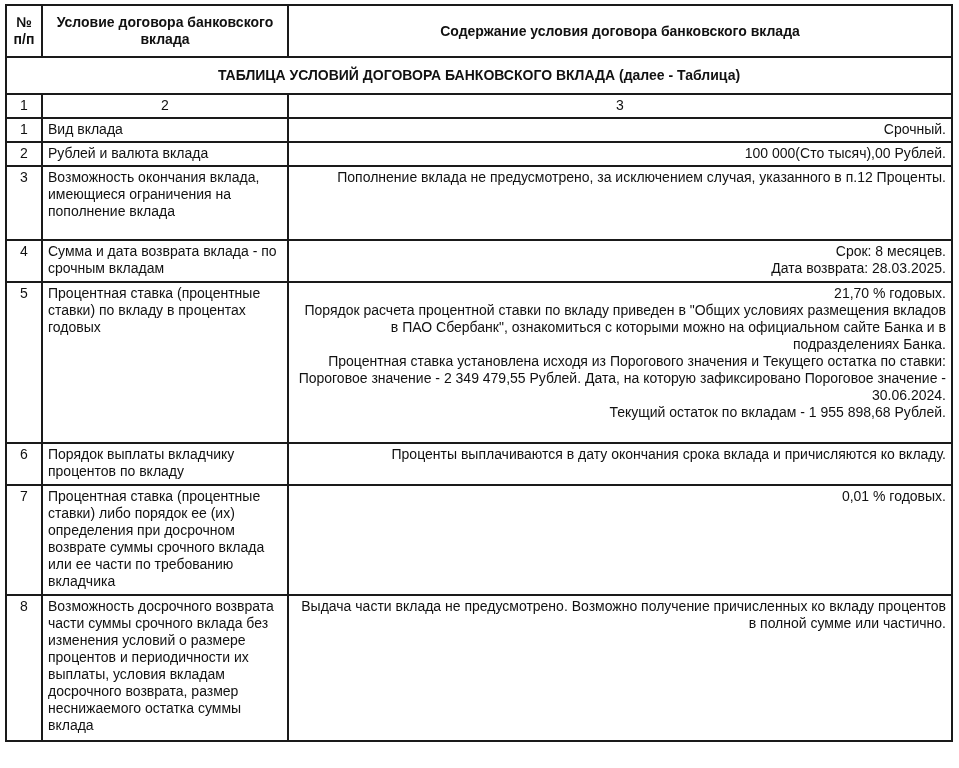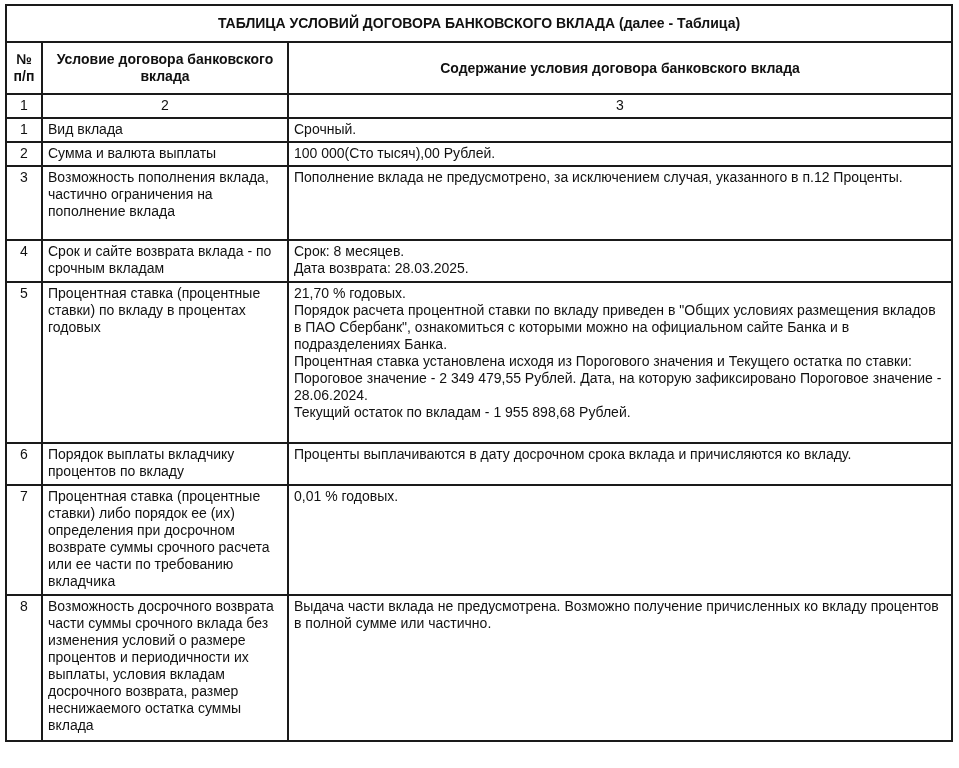--- a/index.html
+++ b/index.html
@@ -62,110 +62,110 @@
       text-align: center;
     }
     .r1 td { height: 18px; }
     .r2 td { height: 18px; }
     .r3 td { height: 68px; }
     .r4 td { height: 36px; }
     .r5 td { height: 155px; }
     .r6 td { height: 36px; }
     .r7 td { height: 104px; }
     .r8 td { height: 140px; }
-    .line { display: block; }
+    .line { display: block; text-align: right; }
   </style>
 </head>
 <body>
 
 <div class="page">
   <table class="terms">
     <colgroup>
       <col class="c1">
       <col class="c2">
       <col class="c3">
     </colgroup>
     <tbody>
         <tr>
-      <td colspan="3" class="title-cell">ТАБЛИЦА УСЛОВИЙ ДОГОВОРА БАНКОВСКОГО ВКЛАДА (далее - Таблица)</td>
-    </tr>
-    <tr>
       <td class="hdr-cell">№ п/п</td>
       <td class="hdr-cell">Условие договора банковского вклада</td>
       <td class="hdr-cell">Содержание условия договора банковского вклада</td>
+    </tr>
+    <tr>
+      <td colspan="3" class="title-cell">ТАБЛИЦА УСЛОВИЙ ДОГОВОРА БАНКОВСКОГО ВКЛАДА (далее - Таблица)</td>
     </tr>
     <tr class="num-row">
       <td>1</td>
       <td>2</td>
       <td>3</td>
     </tr>
 
     <tr class="r1">
       <td class="num">1</td>
       <td>Вид вклада</td>
       <td>
         <span class="line">Срочный.</span>
       </td>
     </tr>
 
     <tr class="r2">
       <td class="num">2</td>
-      <td>Сумма и валюта выплаты</td>
+      <td>Рублей и валюта вклада</td>
       <td>
         <span class="line">100 000(Сто тысяч),00 Рублей.</span>
       </td>
     </tr>
 
     <tr class="r3">
       <td class="num">3</td>
-      <td>Возможность пополнения вклада, частично ограничения на пополнение вклада</td>
+      <td>Возможность окончания вклада, имеющиеся ограничения на пополнение вклада</td>
       <td>
         <span class="line">Пополнение вклада не предусмотрено, за исключением случая, указанного в п.12 Проценты.</span>
       </td>
     </tr>
 
     <tr class="r4">
       <td class="num">4</td>
-      <td>Срок и сайте возврата вклада - по срочным вкладам</td>
+      <td>Сумма и дата возврата вклада - по срочным вкладам</td>
       <td>
         <span class="line">Срок: 8 месяцев.</span>
         <span class="line">Дата возврата: 28.03.2025.</span>
       </td>
     </tr>
 
     <tr class="r5">
       <td class="num">5</td>
       <td>Процентная ставка (процентные ставки) по вкладу в процентах годовых</td>
       <td>
         <span class="line">21,70 % годовых.</span>
         <span class="line">Порядок расчета процентной ставки по вкладу приведен в "Общих условиях размещения вкладов в ПАО Сбербанк", ознакомиться с которыми можно на официальном сайте Банка и в подразделениях Банка.</span>
         <span class="line">Процентная ставка установлена исходя из Порогового значения и Текущего остатка по ставки:</span>
-        <span class="line">Пороговое значение - 2 349 479,55 Рублей. Дата, на которую зафиксировано Пороговое значение - 28.06.2024.</span>
+        <span class="line">Пороговое значение - 2 349 479,55 Рублей. Дата, на которую зафиксировано Пороговое значение - 30.06.2024.</span>
         <span class="line">Текущий остаток по вкладам - 1 955 898,68 Рублей.</span>
       </td>
     </tr>
 
     <tr class="r6">
       <td class="num">6</td>
       <td>Порядок выплаты вкладчику процентов по вкладу</td>
       <td>
-        <span class="line">Проценты выплачиваются в дату досрочном срока вклада и причисляются ко вкладу.</span>
+        <span class="line">Проценты выплачиваются в дату окончания срока вклада и причисляются ко вкладу.</span>
       </td>
     </tr>
 
     <tr class="r7">
       <td class="num">7</td>
-      <td>Процентная ставка (процентные ставки) либо порядок ее (их) определения при досрочном возврате суммы срочного расчета или ее части по требованию вкладчика</td>
+      <td>Процентная ставка (процентные ставки) либо порядок ее (их) определения при досрочном возврате суммы срочного вклада или ее части по требованию вкладчика</td>
       <td>
         <span class="line">0,01 % годовых.</span>
       </td>
     </tr>
 
     <tr class="r8">
       <td class="num">8</td>
       <td>Возможность досрочного возврата части суммы срочного вклада без изменения условий о размере процентов и периодичности их выплаты, условия вкладам досрочного возврата, размер неснижаемого остатка суммы вклада</td>
       <td>
-        <span class="line">Выдача части вклада не предусмотрена. Возможно получение причисленных ко вкладу процентов в полной сумме или частично.</span>
+        <span class="line">Выдача части вклада не предусмотрено. Возможно получение причисленных ко вкладу процентов в полной сумме или частично.</span>
       </td>
     </tr>
   </tbody>
     </table>
 </div>
 
 </body></html>

